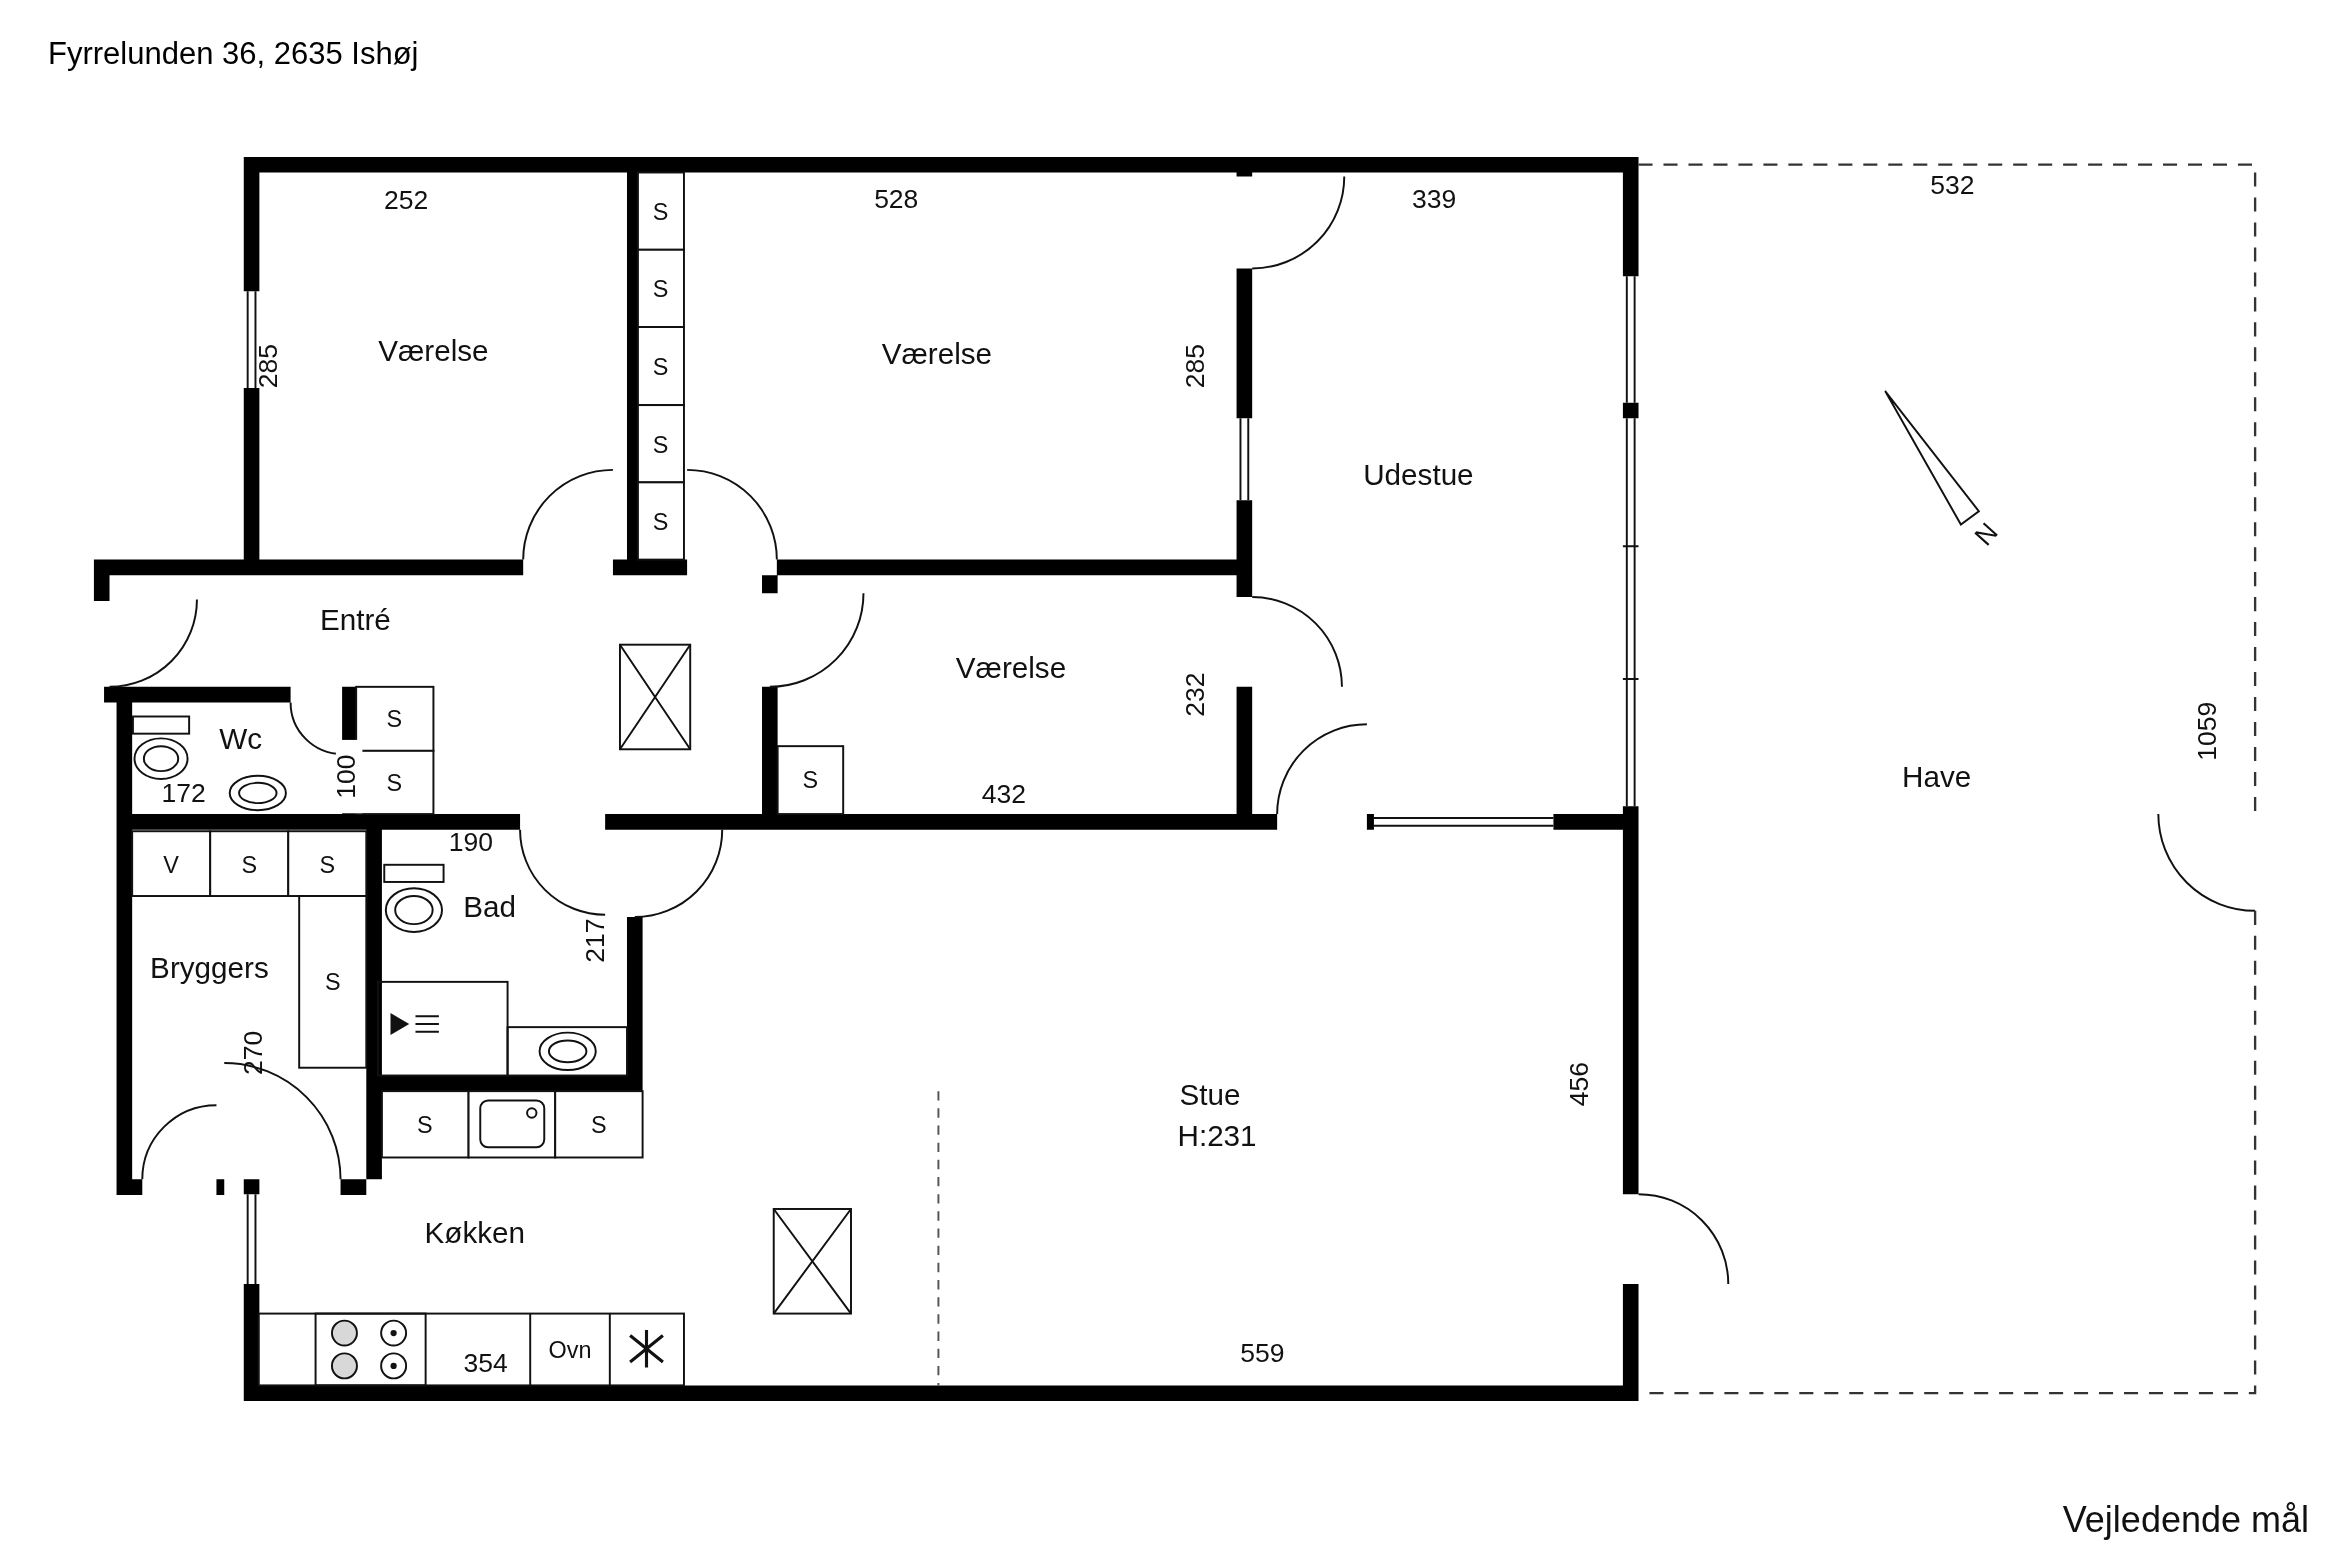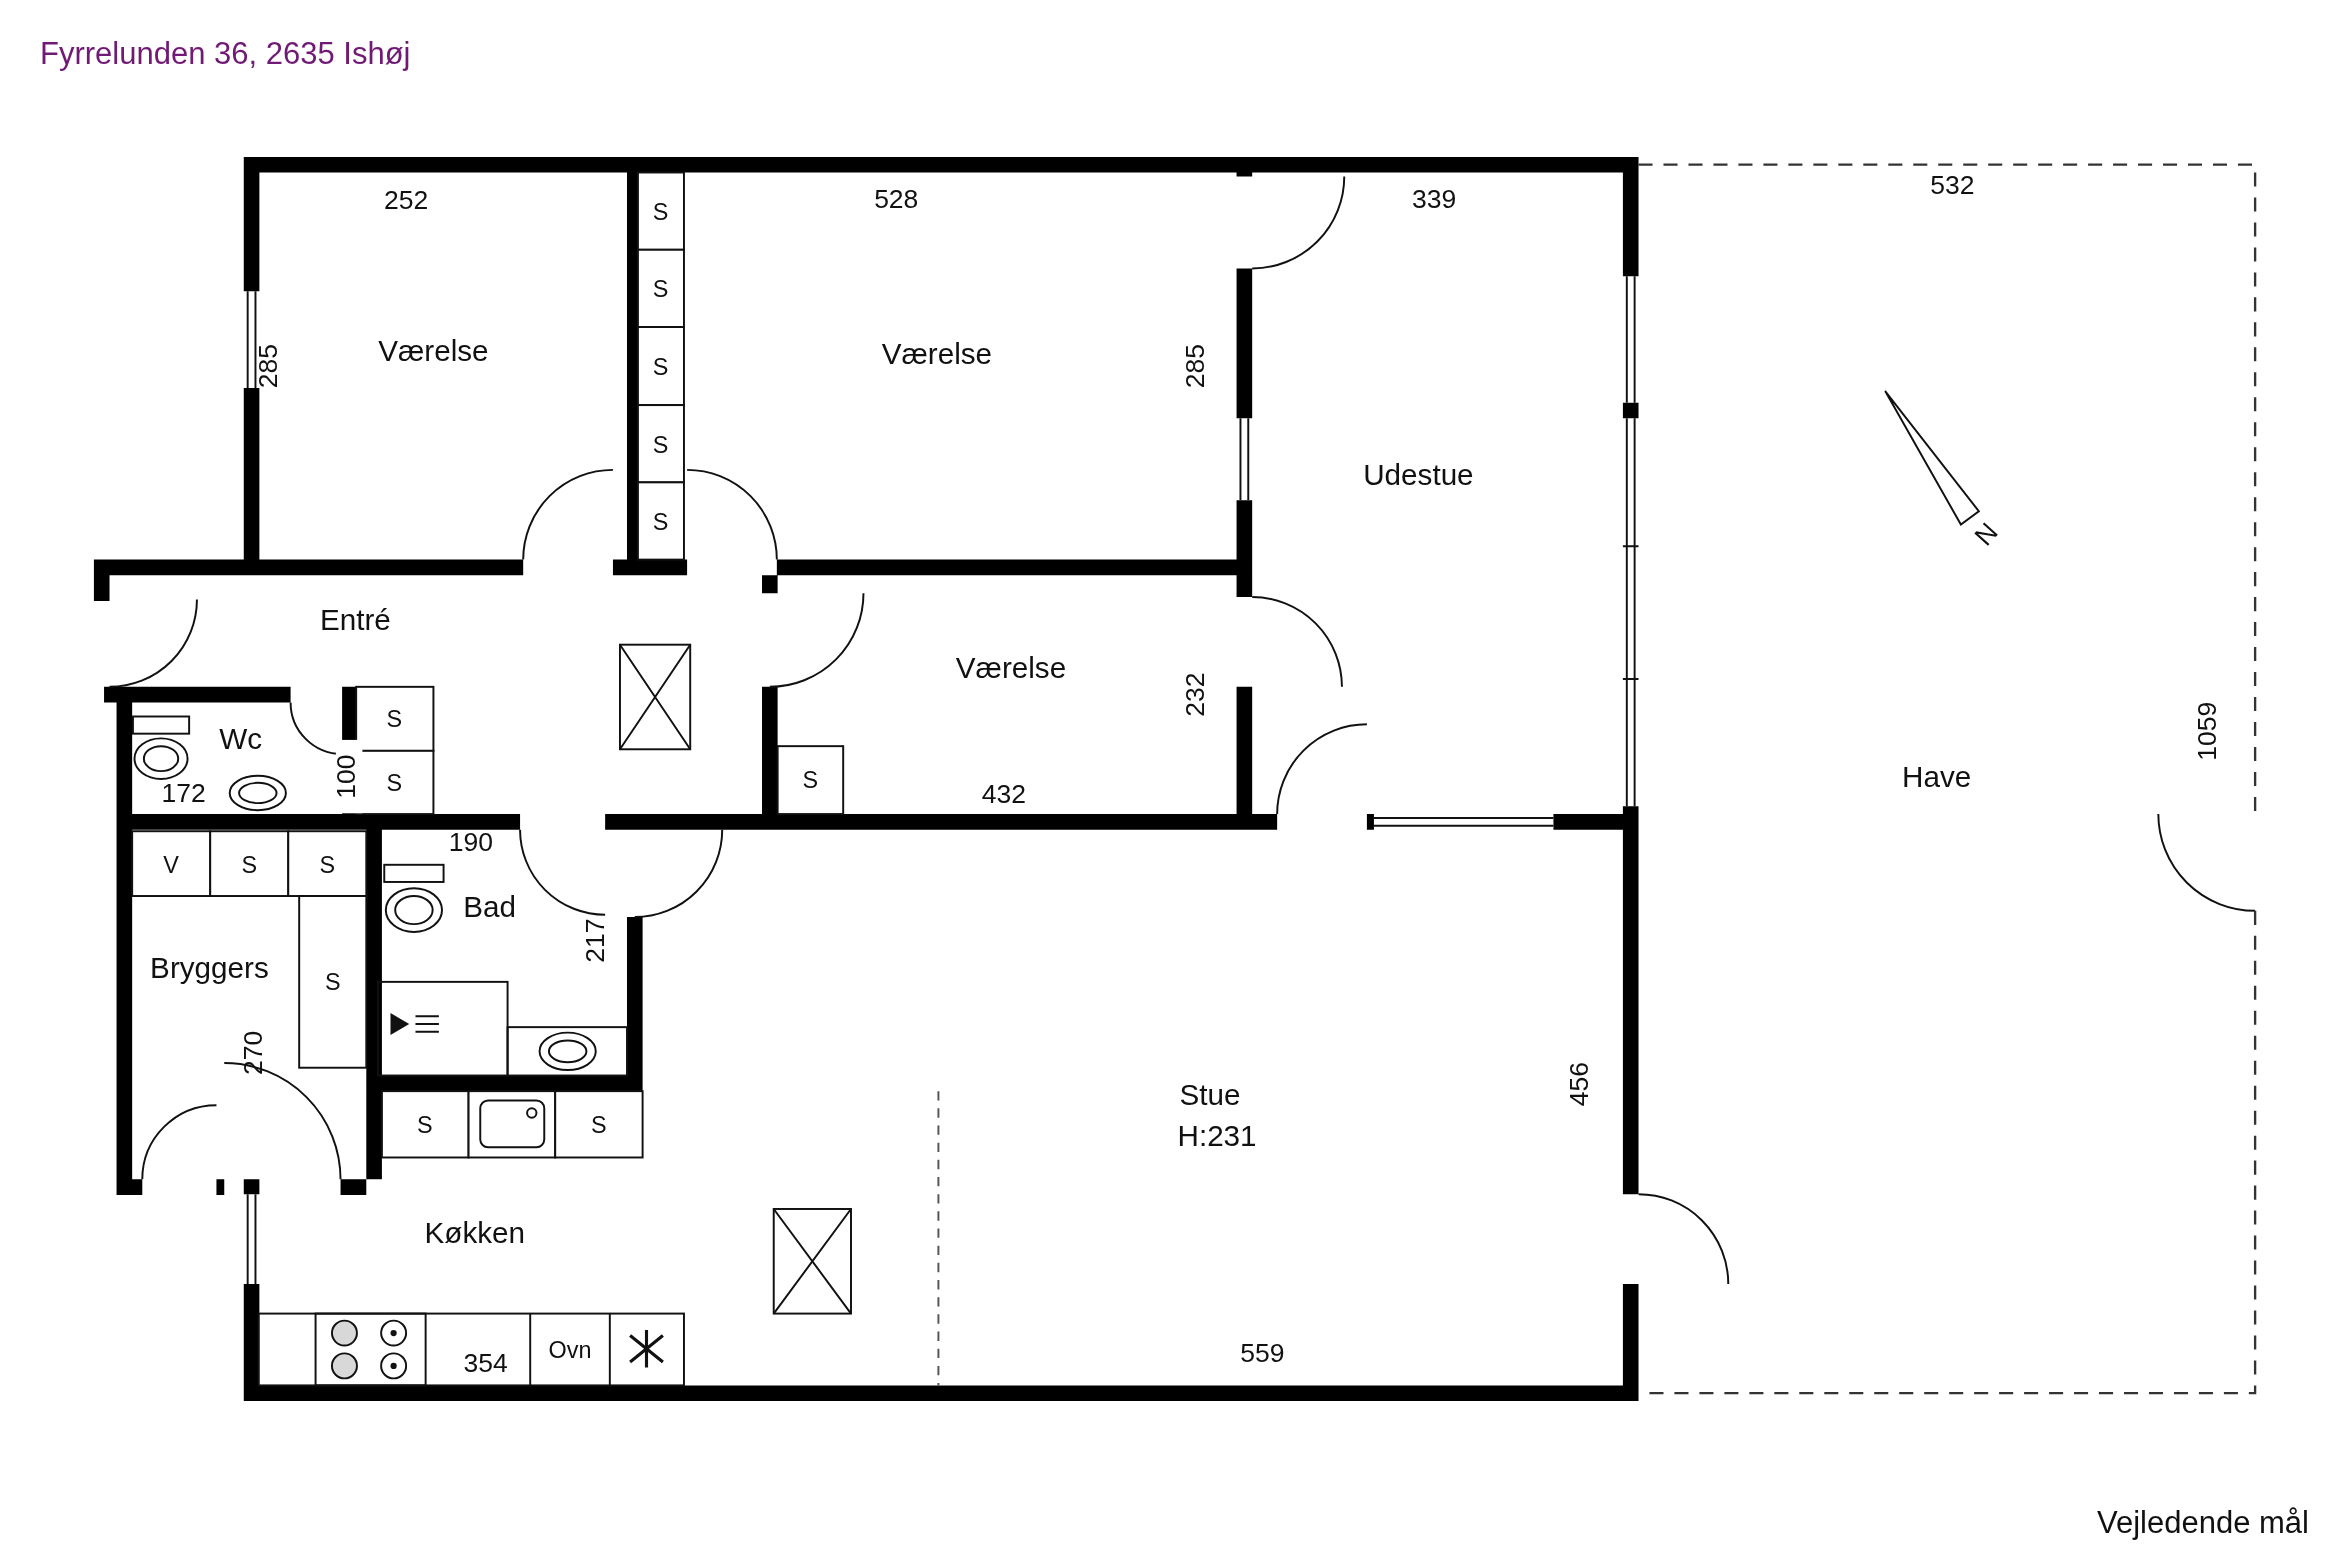--- a/index.html
+++ b/index.html
@@ -1,18 +1,18 @@
 <!DOCTYPE html>
 <html style="font-size:12.5px"><head>
 <meta charset="utf-8">
 <style>
   html,body{margin:0;padding:0;background:#fff;}
   body{width:2342px;height:1561px;position:relative;font-family:"Liberation Sans",sans-serif;color:#111;}
-  .page-title{position:absolute;left:40px;top:36px;font-size:31px;color:#701a75;}
-  .footnote{position:absolute;right:33px;bottom:20px;font-size:31px;color:#111;}
+  .page-title{position:absolute;left:48px;top:36px;font-size:31px;color:#000000;}
+  .footnote{position:absolute;right:33px;bottom:20px;font-size:36px;color:#111;}
   svg{position:absolute;left:0;top:0;}
   svg text{font-family:"Liberation Sans",sans-serif;fill:#111;}
   .rlabel{font-size:38px;text-anchor:middle;}
   .dlabel{font-size:34px;text-anchor:middle;}
   .slabel{font-size:30px;text-anchor:middle;}
   .walls{fill:#000;stroke:none;}
   .thin{fill:none;stroke:#111;stroke-width:2.5;}
   .cell{fill:#fff;stroke:#111;stroke-width:2.5;}
   .dash{fill:none;stroke:#333;stroke-width:3;stroke-dasharray:18 14;}
   .dash2{fill:none;stroke:#555;stroke-width:2.5;stroke-dasharray:12 10;}

